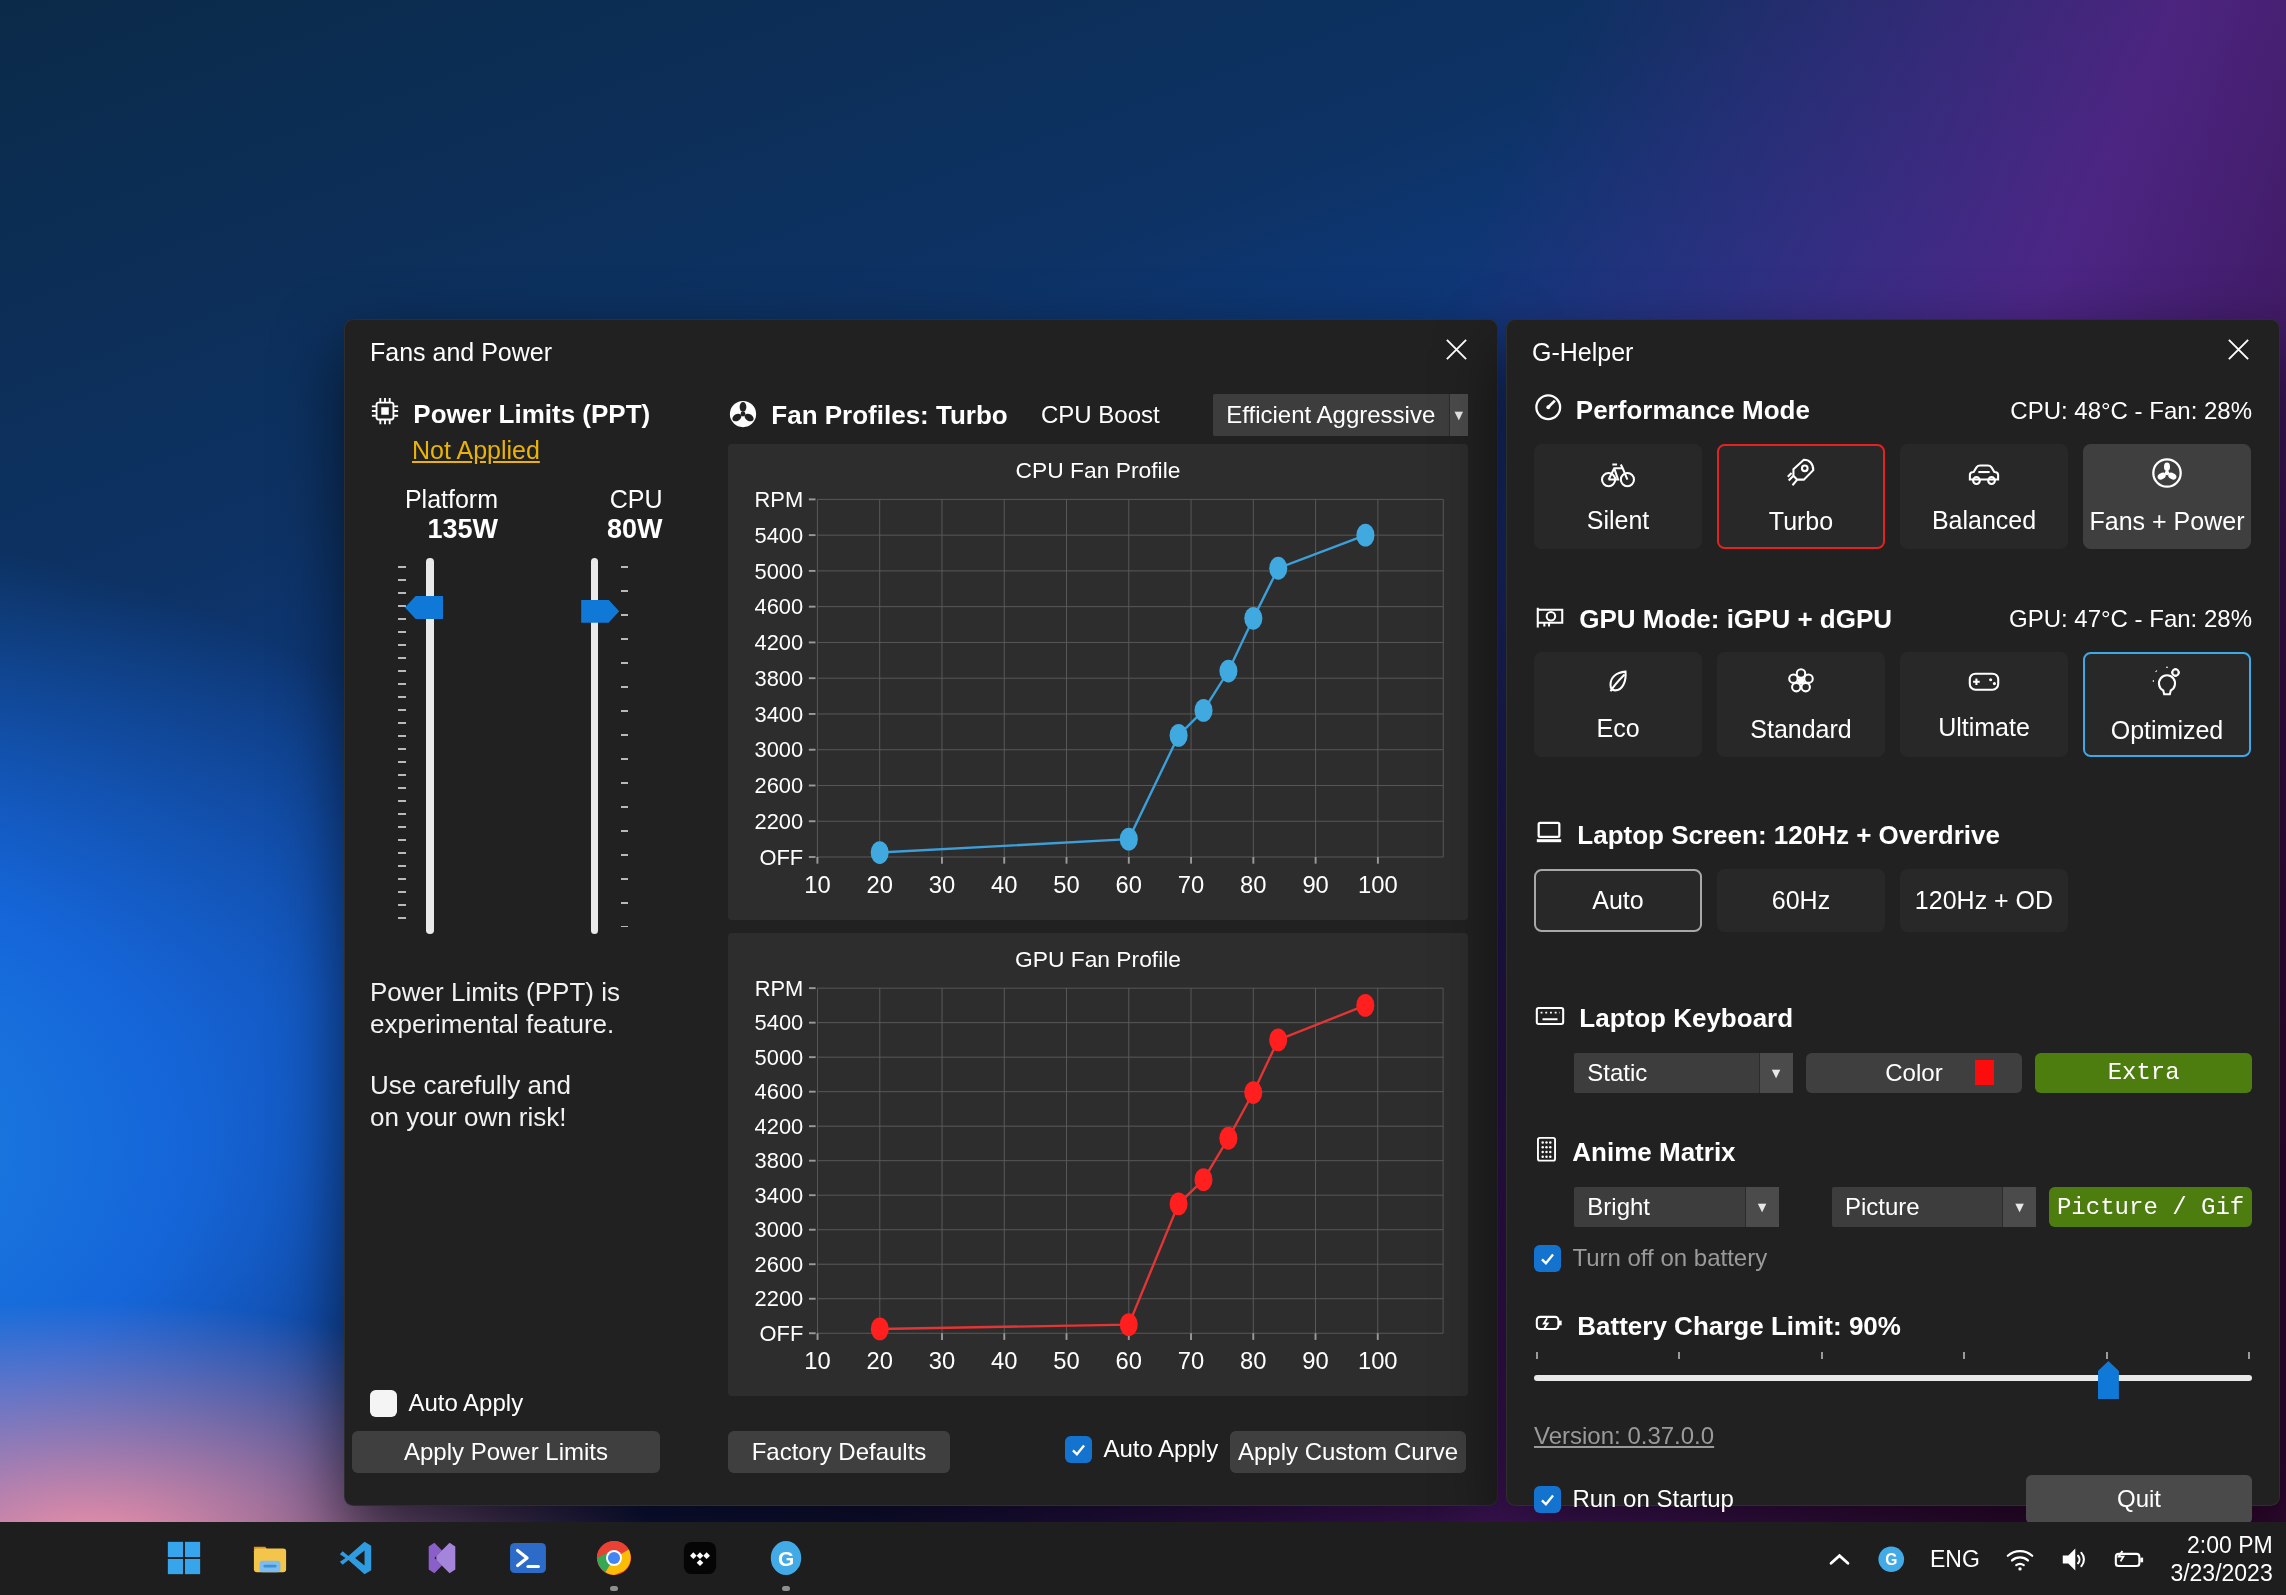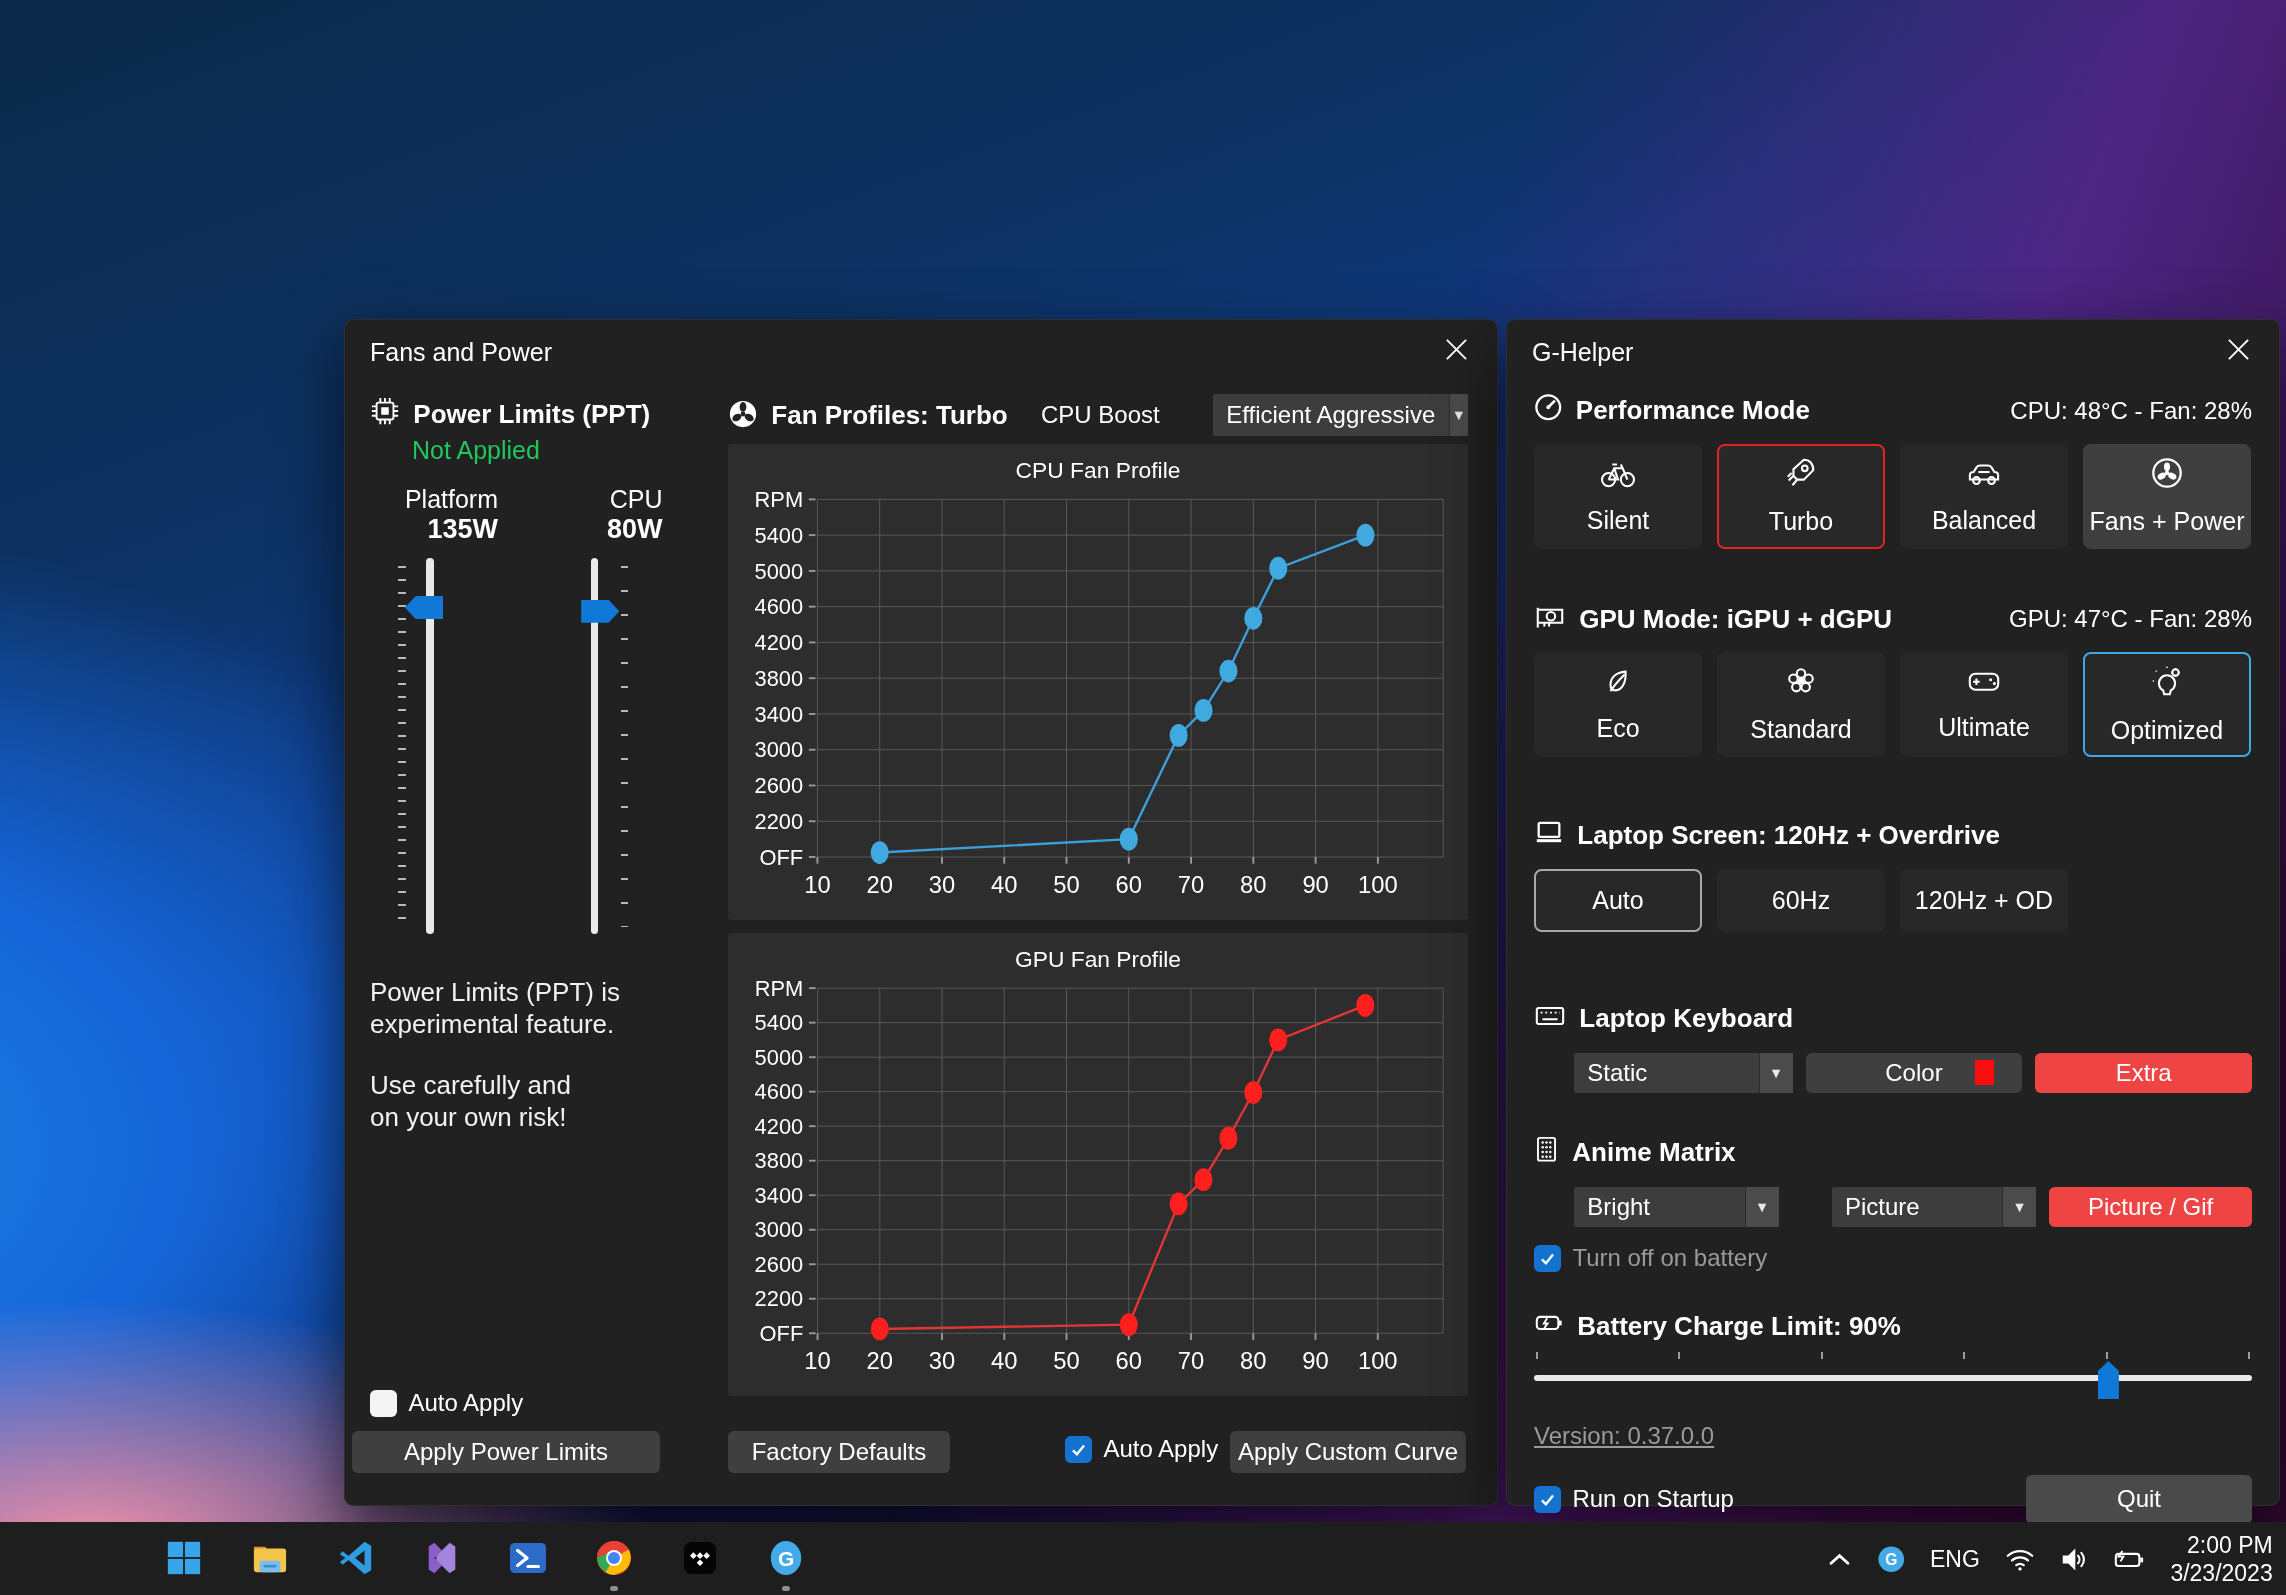--- a/index.html
+++ b/index.html
@@ -19,21 +19,21 @@
   }
   #fans-window { left:344px; top:319px; width:1154px; height:1187px; }
   #ghelper-window { left:1506px; top:319px; width:774px; height:1187px; }
 
   .titlebar { display:flex; justify-content:space-between; align-items:center; padding:16px 25px 0 25px; font-size:25px; }
   .close-btn { width:32px; height:32px; display:flex; align-items:center; justify-content:center; cursor:default; }
 
   
   .abs { position:absolute; }
   .sec-head { display:flex; align-items:center; gap:13.3px; font-size:26px; font-weight:bold; }
-  .red-text { color:#22c55e; font-size:25px; }
+  .red-text { color:#eab308; font-size:25px;text-decoration:underline; }
 
   .pl-cols { left:17px; top:164px; width:301px; display:flex; gap:28.5px; }
   .pl-col { width:136px; text-align:right; font-size:25px; line-height:30px; }
   .pl-col b { font-size:27px; }
 
   .sliders-row { left:17px; top:238px; width:301px; height:390px; display:flex; gap:28.5px; }
   .vslider { position:relative; width:136px; height:380px; }
   .vtrack { position:absolute; left:calc(50% - 3.8px); top:0; width:7.6px; height:376px; background:#e9e9e9; border-radius:3.8px; }
   .vticks { position:absolute; top:7.6px; height:361px; width:7.6px; }
   .vticks.fine  { left:calc(50% - 32px); background:repeating-linear-gradient(to bottom,#b9b9b9 0 1.9px,transparent 1.9px 13px); }
@@ -45,21 +45,21 @@
   .note { font-size:26px; line-height:32px; color:#f2f2f2; }
   .note .gap { height:28.5px; }
 
   .check-row { display:flex; align-items:center; gap:11.4px; font-size:24px; }
   .checkbox { width:27px; height:27px; border-radius:5.7px; flex:0 0 auto; }
   .checkbox.off { background:#f4f4f4; }
   .checkbox.on  { background:#1573d0; display:flex; align-items:center; justify-content:center; }
   .check-label.dim { color:#9a9a9a; }
 
   .btn { background:#3f3f3f; border-radius:5.7px; display:flex; align-items:center; justify-content:center; font-size:24px; color:#fff; }
-  .btn.light { background:#ef4444; }
+  .btn.light { background:#4d7c0f;font-family:Liberation Mono, monospace; }
 
   .fan-head { left:383px; top:74px; width:740px; display:flex; align-items:center; gap:13.3px; }
   .cpu-boost-label { margin-left:auto; font-size:24px; font-weight:normal; }
   .dropdown { background:#3d3d3d; display:flex; align-items:stretch; height:42px; border-radius:1.9px;margin-left:40px; }
   .dd-value { flex:1; display:flex; align-items:center; padding:0 13.3px; font-size:24px; white-space:nowrap; }
   .dd-arrow { width:34px; background:#4b4b4b; display:flex; align-items:center; justify-content:center; color:#e8e8e8; font-size:14.3px; border-left:1px solid #2c2c2c; }
 
   .chart-panel { position:absolute; left:383px; width:740px; background:#2d2d2d; border-radius:3.8px; }
   #cpu-chart { top:124px; height:476px; }
   #gpu-chart { top:613px; height:463px; }

